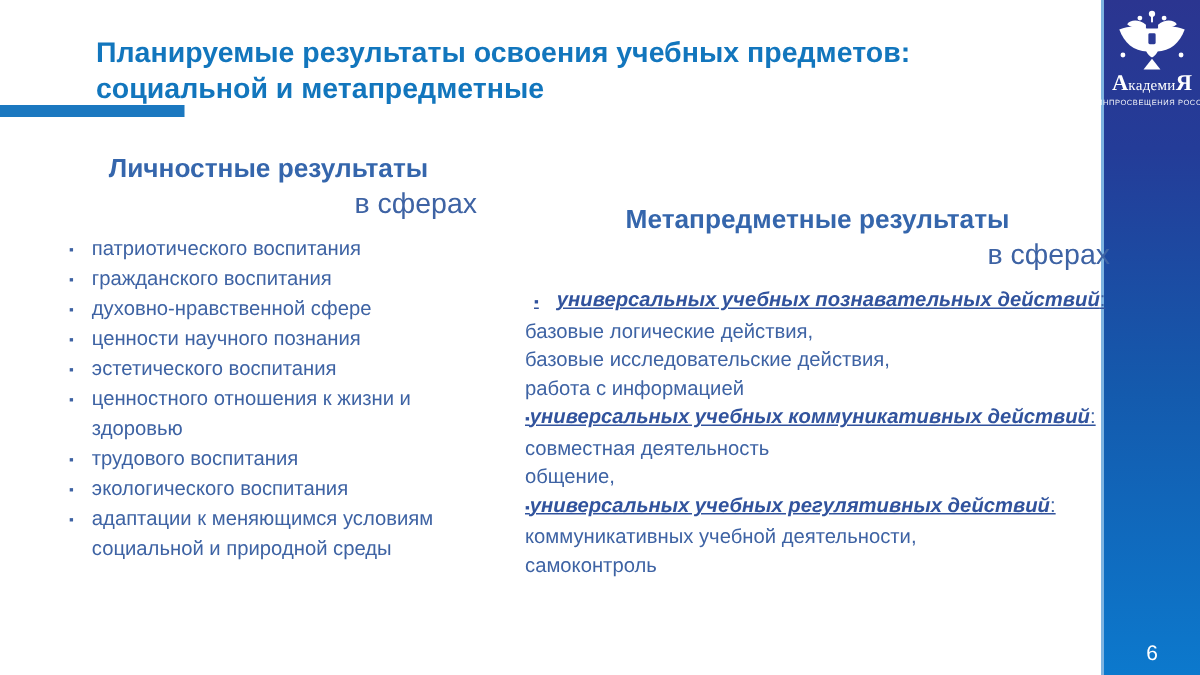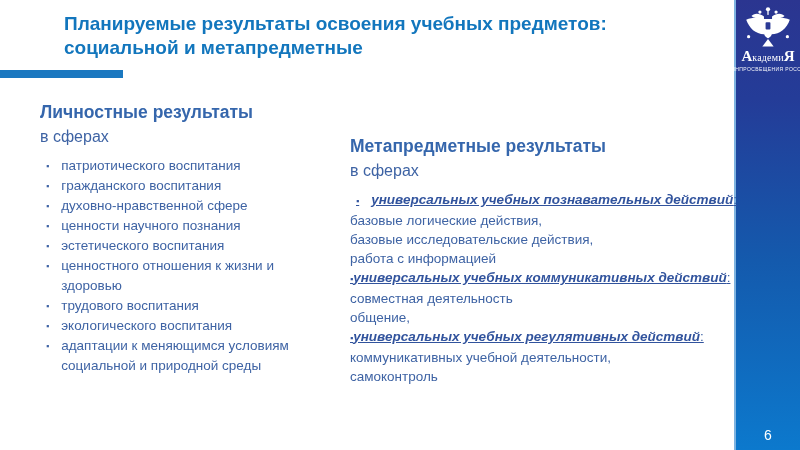--- a/index.html
+++ b/index.html
@@ -15,29 +15,29 @@
   }
   
   .logo{position:absolute;top:6px;left:0;width:100%;display:flex;flex-direction:column;align-items:center;}
   .logo svg{display:block;}
   .wordmark{display:flex;align-items:baseline;color:#fff;font-family:"Liberation Serif","DejaVu Serif",serif;margin-top:1px;line-height:1;}
   .wm-big{font-size:15px;font-weight:bold;}
   .wm-mid{font-size:10px;letter-spacing:.2px;}
   .logo-caption{color:#fff;font-size:5px;letter-spacing:.4px;margin-top:2px;white-space:nowrap;opacity:.95;}
   .page-number{position:absolute;bottom:7px;left:0;width:100%;text-align:center;color:#fff;font-size:14px;}
   
-  .title{position:absolute;left:64px;top:12px;color:#1276bd;font-weight:bold;font-size:19px;line-height:24px;}
+  .title{position:absolute;left:64px;top:24px;color:#1276bd;font-weight:bold;font-size:19px;line-height:24px;}
   .title div{white-space:nowrap;}
   .accent-bar{position:absolute;left:0;top:70px;width:123px;height:8px;background:#1b78c0;}
   
   .col{position:absolute;top:101px;color:#3e63a4;}
   .col-left{left:40px;width:278px;}
   .col-right{left:350px;width:390px;margin-top:34px;}
-  .sec-heading{color:#3566ac;font-weight:bold;font-size:17.5px;line-height:22px;margin:0 0 3px 0;}
-  .sub-heading{font-size:16px;line-height:22px;margin:0 0 8px 0;}
+  .sec-heading{color:#3566ac;font-weight:bold;font-size:17.5px;line-height:22px;margin:0 0 3px 0;text-align:center;}
+  .sub-heading{font-size:19px;line-height:22px;margin:0 0 8px 0;text-align:right;}
   
   .blist{list-style:none;margin:0;padding:0;font-size:13.5px;line-height:20px;}
   .blist li{display:flex;align-items:flex-start;}
   .sq{flex:0 0 auto;font-size:9px;line-height:20px;margin:0 12px 0 6px;color:#3e63a4;}
   
   .group{font-size:13.5px;line-height:19px;}
   .g-header{color:#31539d;font-weight:bold;font-style:italic;text-decoration:underline;}
   .g-first .g-head-line{padding-left:6px;}
   .g-first .gsq{margin-right:12px;font-style:normal;}
   .gsq{font-size:9px;font-style:normal;}

